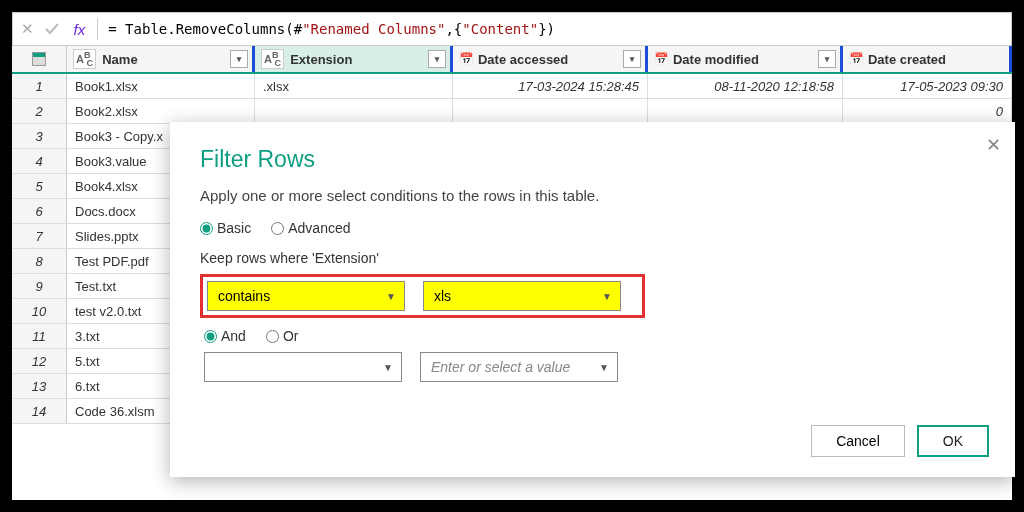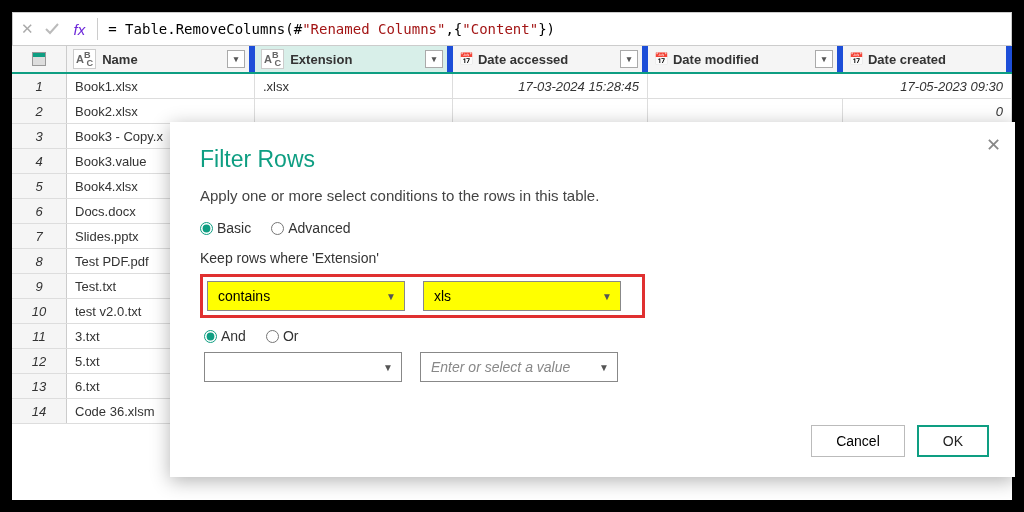--- a/index.html
+++ b/index.html
@@ -43,21 +43,21 @@
       border-right: 1px solid #ccc;
       display: flex;
       align-items: center;
       justify-content: center;
       background: #f5f5f5;
     }
     .col-header {
       display: flex;
       align-items: center;
       padding: 0 6px;
-      border-right: 6px solid #1d4ed8;
+      border-right: 3px solid #1d4ed8;
       background: #f5f5f5;
       font-size: 13px;
       font-weight: 600;
       color: #333;
       position: relative;
     }
     .col-header.selected { background: #d8efe9; }
     .col-header .type-icon { font-size: 11px; color: #666; margin-right: 6px; border: 1px solid #ccc; padding: 0 2px; background: #fff; }
     .col-header .dd { position: absolute; right: 4px; width: 18px; height: 18px; border: 1px solid #aaa; display: flex; align-items: center; justify-content: center; font-size: 9px; color: #555; background: #fff; }
     .c-name { width: 188px; }
@@ -178,20 +178,21 @@
       <span>Date created</span>
     </div>
   </div>
 
   <div class="rows">
       <div class="row">
         <div class="rn">1</div>
         <div class="cell c-name">Book1.xlsx</div>
         <div class="cell c-ext">.xlsx</div>
         <div class="cell c-acc right">17-03-2024 15:28:45</div>
+        <div class="cell c-mod right">08-11-2020 12:18:58</div>
         <div class="cell c-cre right">17-05-2023 09:30</div>
       </div>
       <div class="row">
         <div class="rn">2</div>
         <div class="cell c-name">Book2.xlsx</div>
         <div class="cell c-ext"></div>
         <div class="cell c-acc right"></div>
         <div class="cell c-mod right"></div>
         <div class="cell c-cre right">0</div>
       </div>

